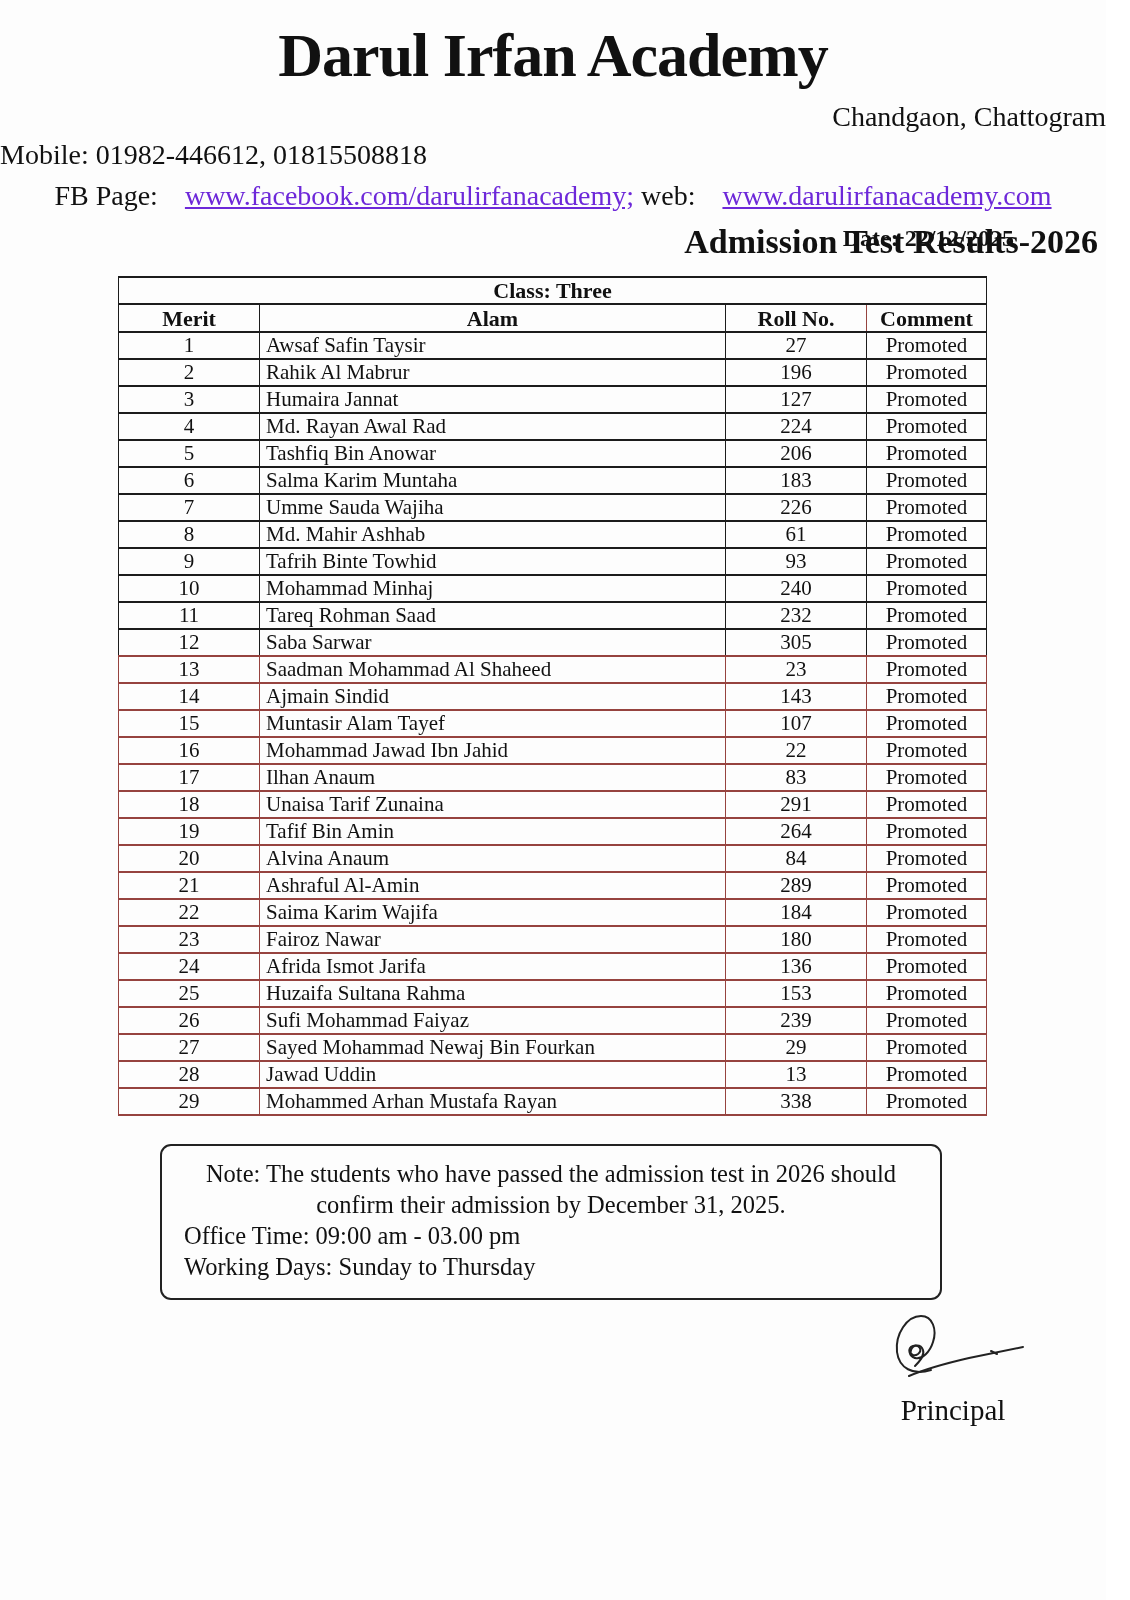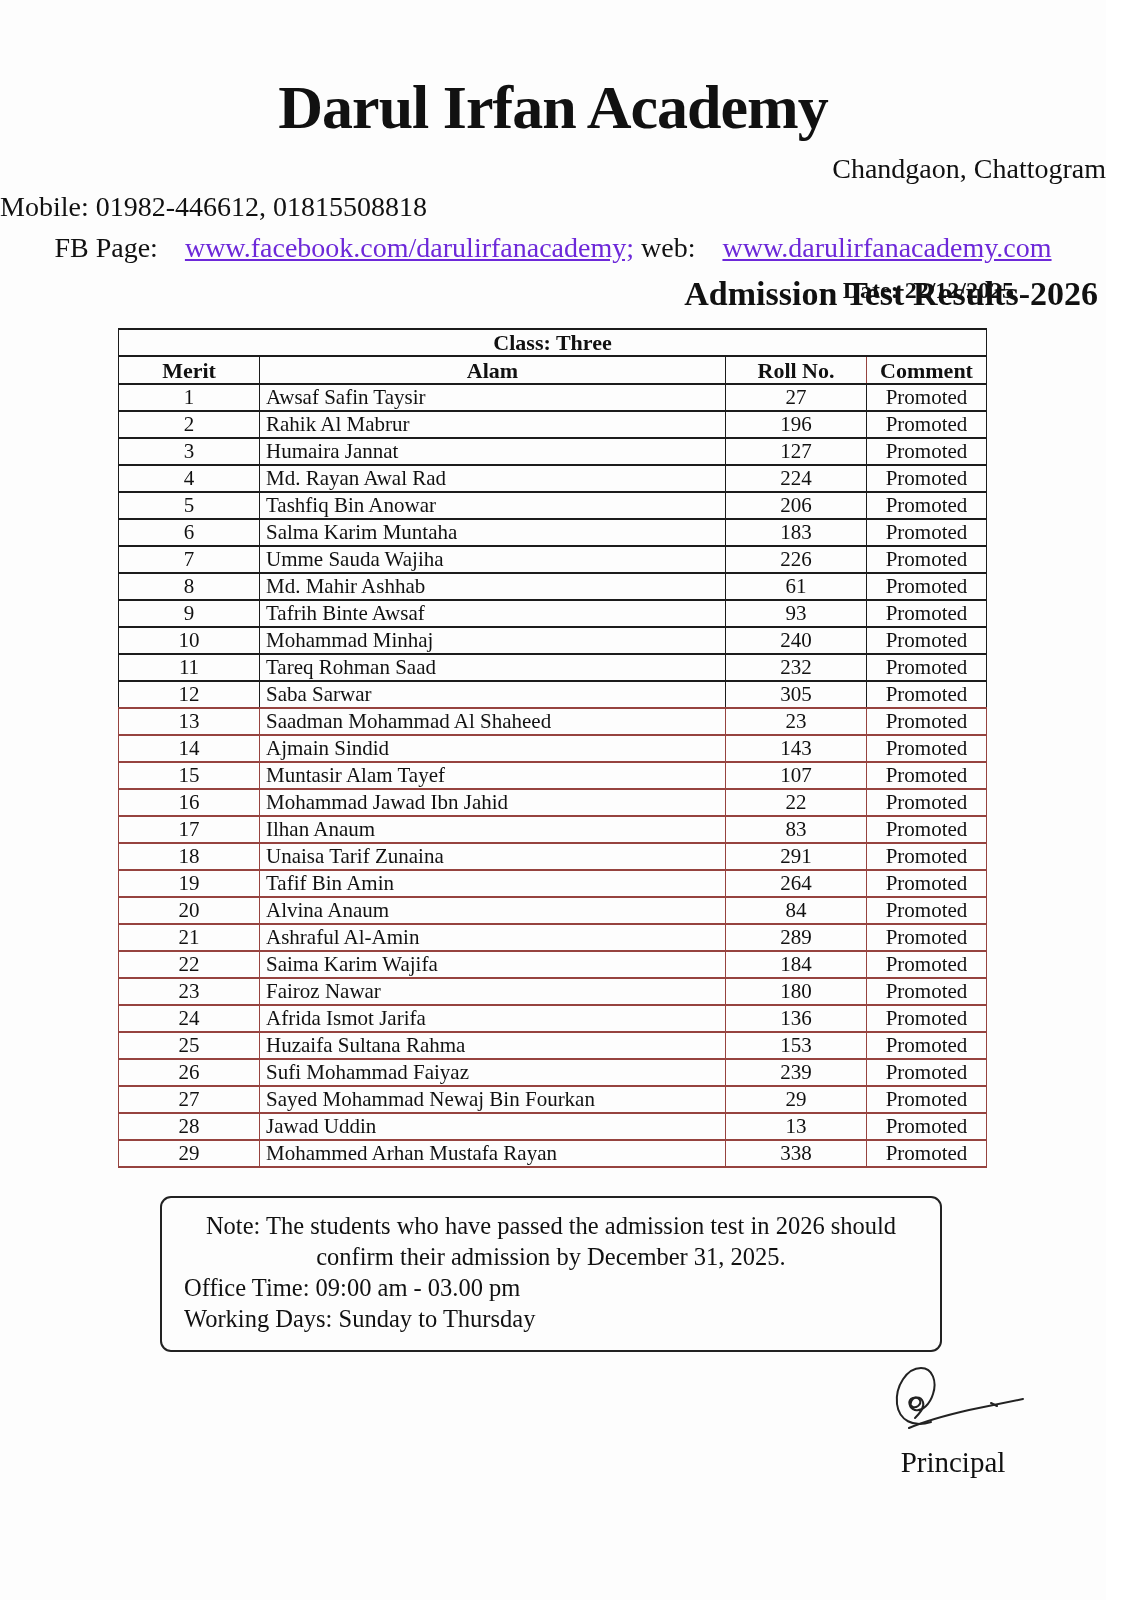--- a/index.html
+++ b/index.html
@@ -4,21 +4,21 @@
 <style>
   html,body{margin:0;padding:0;background:#ffffff;}
   .page{
     position:relative;
     width:1106px;height:1600px;
     background:#fdfdfd;
     font-family:"Liberation Serif","DejaVu Serif",serif;
     color:#111;
     overflow:hidden;
     box-sizing:border-box;
-    padding-top:74px;
+    padding-top:22px;
   }
   .academy-name{
     text-align:center;
     font-size:62px;
     font-weight:bold;
     line-height:66px;
     letter-spacing:-1px;
   }
   .address-line{
     text-align:right;
@@ -203,21 +203,21 @@
           <td class="comment">Promoted</td>
         </tr>
         <tr>
           <td class="merit">8</td>
           <td class="name">Md. Mahir Ashhab</td>
           <td class="roll">61</td>
           <td class="comment">Promoted</td>
         </tr>
         <tr>
           <td class="merit">9</td>
-          <td class="name">Tafrih Binte Awsaf</td>
+          <td class="name">Tafrih Binte Towhid</td>
           <td class="roll">93</td>
           <td class="comment">Promoted</td>
         </tr>
         <tr>
           <td class="merit">10</td>
           <td class="name">Mohammad Minhaj</td>
           <td class="roll">240</td>
           <td class="comment">Promoted</td>
         </tr>
         <tr>

